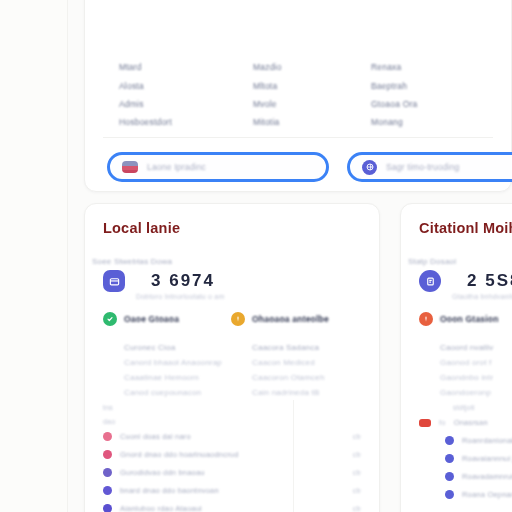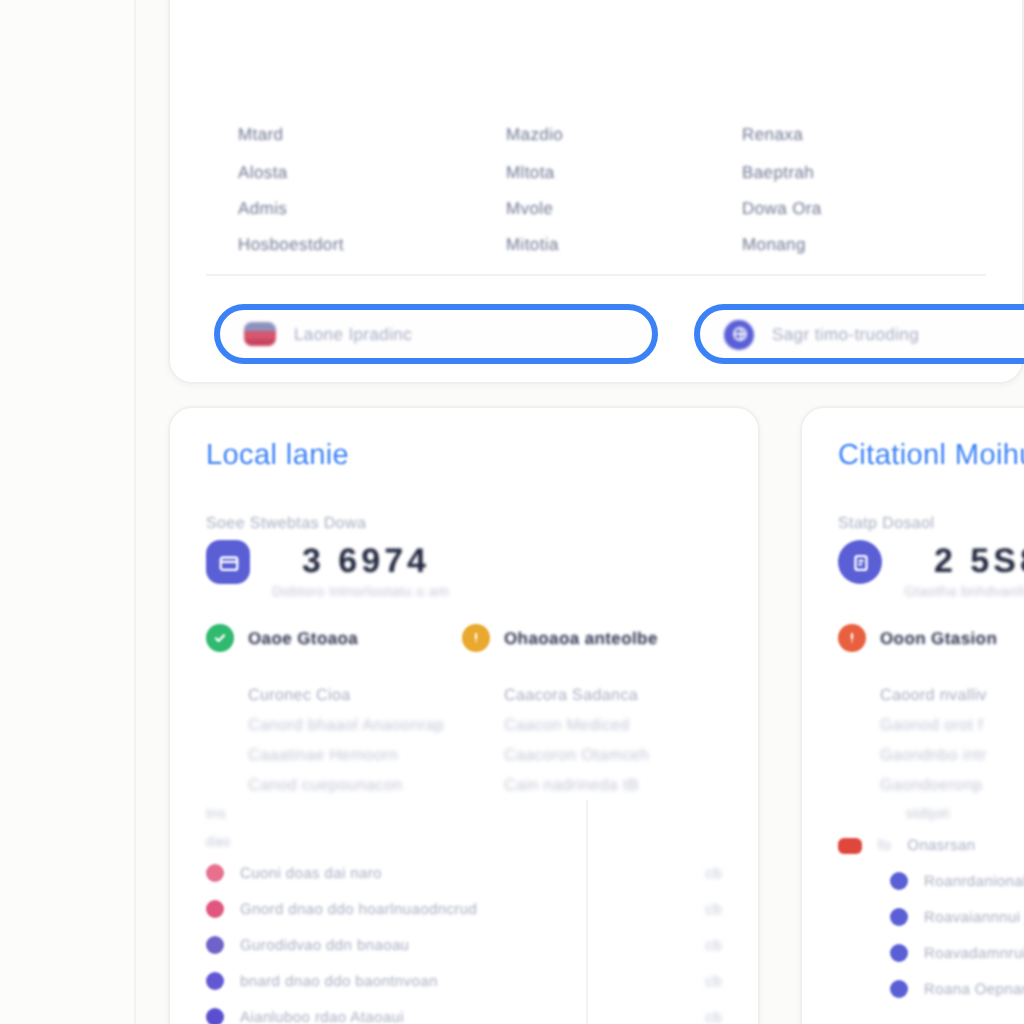--- a/index.html
+++ b/index.html
@@ -49,21 +49,21 @@
     display: block;
     color: #6f7792;
     filter: blur(0.9px);
     -webkit-font-smoothing: none;
     white-space: nowrap;
     letter-spacing: .2px;
   }
   .btxt.dark  { color: #2f3550; }
   .btxt.mute  { color: #a9aec2; }
   .btxt.faint { color: #c3c7d6; filter: blur(1.1px); }
-  .btxt.head  { color: #3b82f6; filter: blur(0.5px); font-weight: 400; }
+  .btxt.head  { color: #7f1d1d; filter: blur(0.5px); font-weight: 700; }
   .topcol { font-size: 8.5px; }
   .c1 { position: absolute; left: 34px; }
   .c2 { position: absolute; left: 168px; }
   .c3 { position: absolute; left: 286px; }
   .top-line { position: absolute; height: 12px; }
   .l1 { top: 95px; }
   .l2 { top: 114px; }
   .l3 { top: 132px; }
   .l4 { top: 150px; }
 
@@ -107,21 +107,21 @@
 
   
   .card-title {
     position: absolute;
     left: 18px; top: 16px;
     font-size: 14.5px;
     font-weight: 700;
   }
   .kpi-label {
     position: absolute;
-    left: 18px; top: 53px;
+    left: 7px; top: 53px;
     font-size: 8px;
   }
   .kpi-row {
     position: absolute;
     left: 18px; top: 66px;
     display: flex;
     align-items: center;
     gap: 26px;
   }
   .kpi-badge {
@@ -222,21 +222,21 @@
       <span class="btxt topcol c1 top-line l3">Admis</span>
       <span class="btxt topcol c1 top-line l4">Hosboestdort</span>
 
       <span class="btxt topcol c2 top-line l1">Mazdio</span>
       <span class="btxt topcol c2 top-line l2">Mltota</span>
       <span class="btxt topcol c2 top-line l3">Mvole</span>
       <span class="btxt topcol c2 top-line l4">Mitotia</span>
 
       <span class="btxt topcol c3 top-line l1">Renaxa</span>
       <span class="btxt topcol c3 top-line l2">Baeptrah</span>
-      <span class="btxt topcol c3 top-line l3">Dowa Ora</span>
+      <span class="btxt topcol c3 top-line l3">Gtoaoa Ora</span>
       <span class="btxt topcol c3 top-line l4">Monang</span>
 
       <div class="divider" style="top:170px;"></div>
 
       <div class="pill" id="pill-left">
         <span class="pill-ico flag"></span>
         <span class="btxt label mute">Laone Ipradinc</span>
       </div>
 
       <div class="pill" id="pill-right">

